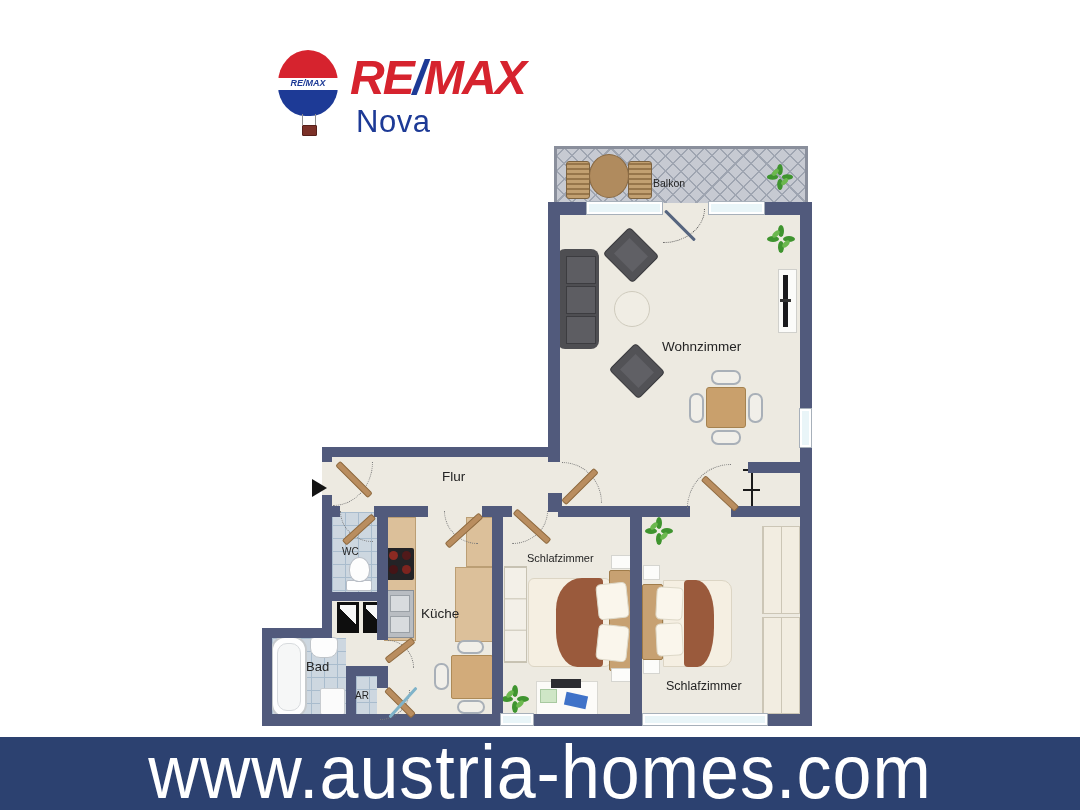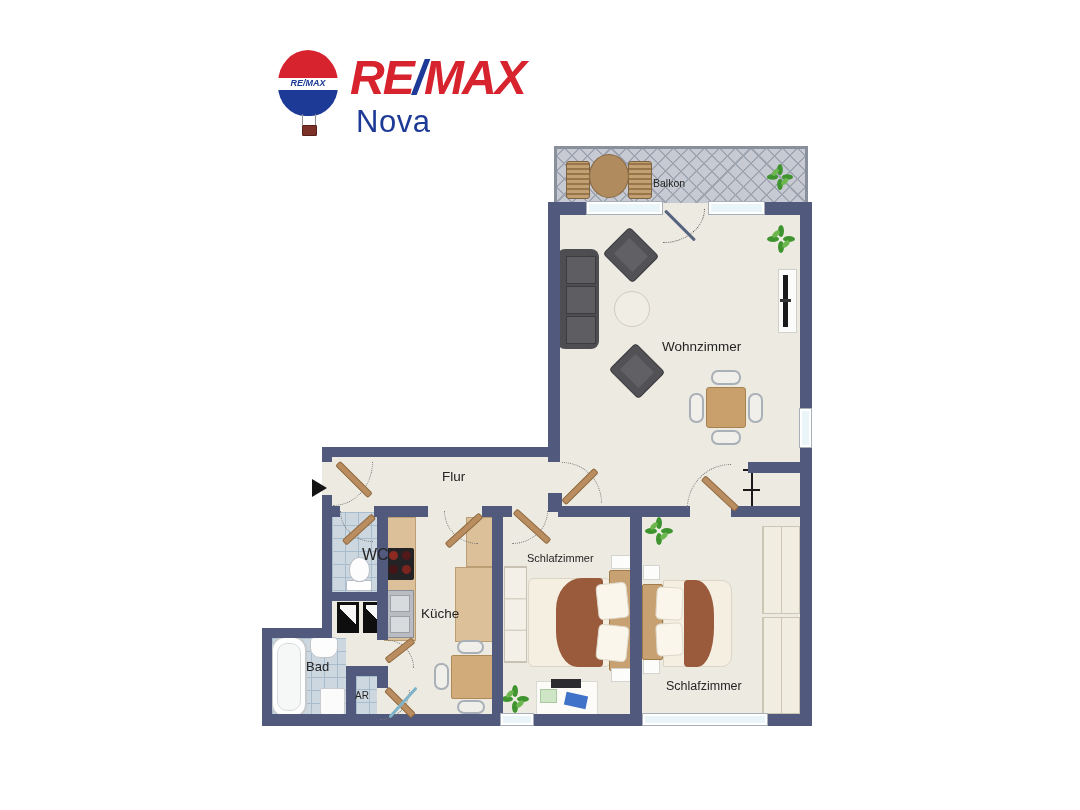--- a/index.html
+++ b/index.html
@@ -260,21 +260,24 @@
   <div class="leaf" style="left:381px;top:699px;width:36px;transform:rotate(45deg);"></div>
   <div class="leafthin" style="left:383px;top:701px;width:40px;background:#7fb3c9;transform:rotate(-48deg);"></div>
   <div class="arc" style="left:663px;top:209px;width:42px;height:34px;border-right:1px dotted #555;border-bottom:1px dotted #555;border-bottom-right-radius:100%;"></div>
   <div class="leafthin" style="left:659px;top:224px;width:42px;background:#56657f;transform:rotate(45deg);"></div>
 
   <div class="abs" style="left:312px;top:479px;width:0;height:0;border-top:9px solid transparent;border-bottom:9px solid transparent;border-left:15px solid #141414;"></div>
 
   <div class="lbl" style="left:653px;top:177px;font-size:10.5px;">Balkon</div>
   <div class="lbl" style="left:662px;top:339px;font-size:13.5px;">Wohnzimmer</div>
   <div class="lbl" style="left:442px;top:469px;font-size:13.5px;">Flur</div>
-  <div class="lbl" style="left:362px;top:546px;font-size:16px;">WC</div>
+  <div class="lbl" style="left:342px;top:546px;font-size:10px;">WC</div>
   <div class="lbl" style="left:421px;top:606px;font-size:13.5px;">Küche</div>
   <div class="lbl" style="left:306px;top:659px;font-size:13px;">Bad</div>
   <div class="lbl" style="left:355px;top:690px;font-size:10px;">AR</div>
   <div class="lbl" style="left:527px;top:552px;font-size:11px;">Schlafzimmer</div>
   <div class="lbl" style="left:666px;top:679px;font-size:12.5px;">Schlafzimmer</div>
 
+  <div class="banner">
+    <span>www.austria-homes.com</span>
+  </div>
 
 </div>
 
 </body></html>

